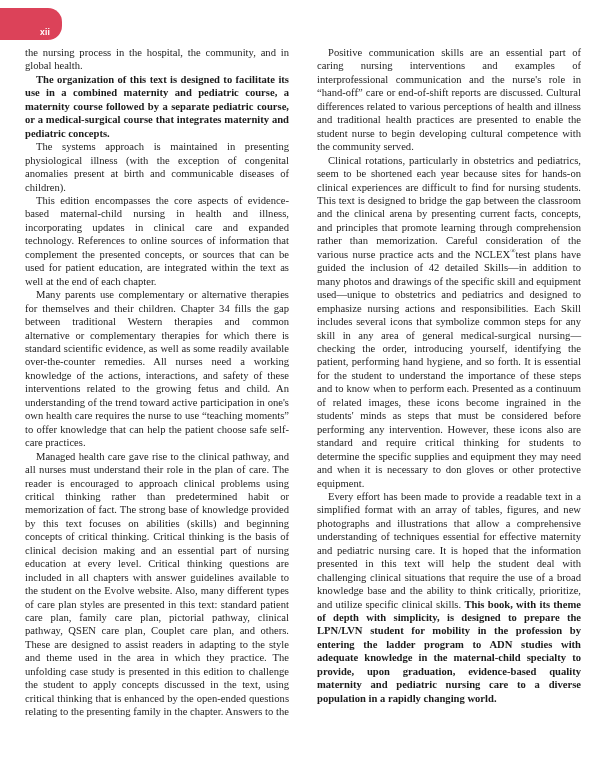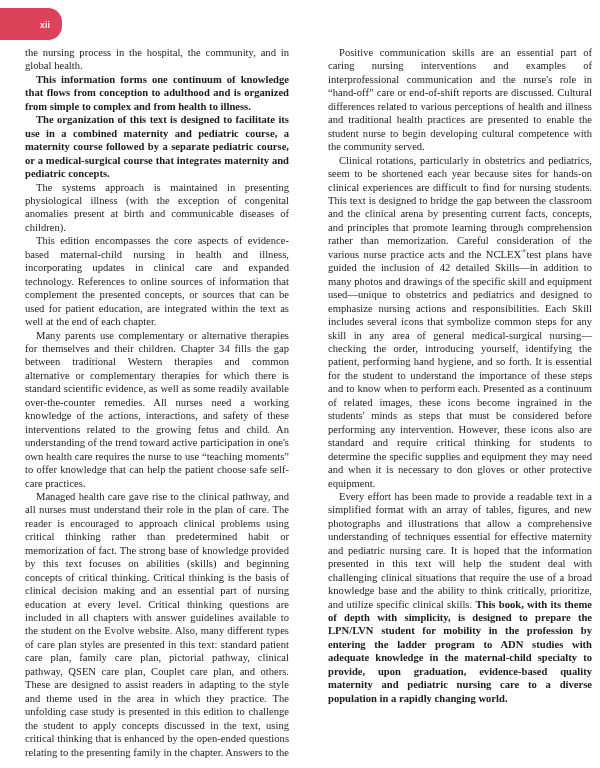--- a/index.html
+++ b/index.html
@@ -34,21 +34,21 @@
     top: 0;
     width: 92px;
     height: 32px;
     background: #dc4259;
     border-top-right-radius: 14px;
     border-bottom-right-radius: 14px;
   }
   .folio-number {
     position: absolute;
     left: 40px;
-    top: 1px;
+    top: 8px;
     height: 32px;
     line-height: 32px;
     color: #ffffff;
     font-family: "Liberation Sans", sans-serif;
     font-weight: bold;
     font-size: 8.5px;
     letter-spacing: 0.2px;
   }
   .head-title {
     position: absolute;
@@ -63,21 +63,21 @@
   }
 
   
   .columns {
     position: absolute;
     top: 46px;
     left: 25px;
     width: 550px;
     height: 714px;
     display: flex;
-    gap: 39px;
+    gap: 28px;
   }
   .col {
     width: 264px;
     flex: 0 0 264px;
   }
   p.para {
     margin: 0;
     font-size: 10.6px;
     line-height: 13.45px;
     text-align: justify;
@@ -103,21 +103,20 @@
 <div class="page">
 
   <div class="running-head">
     <div class="folio-tab"></div>
     <div class="folio-number">xii</div>
   </div>
 
   <div class="columns">
     <div class="col" id="col-left">
         <p class="para">the nursing process in the hospital, the community, and in global health.</p>
-        <p class="para indent"><b>This information forms one continuum of knowledge that flows from conception to adulthood and is organized from simple to complex and from health to illness.</b></p>
         <p class="para indent"><b>The organization of this text is designed to facilitate its use in a combined maternity and pediatric course, a maternity course followed by a separate pediatric course, or a medical-surgical course that integrates maternity and pediatric concepts.</b></p>
         <p class="para indent">The systems approach is maintained in presenting physiological illness (with the exception of congenital anomalies present at birth and communicable diseases of children).</p>
         <p class="para indent">This edition encompasses the core aspects of evidence-based maternal-child nursing in health and illness, incorporating updates in clinical care and expanded technology. References to online sources of information that complement the presented concepts, or sources that can be used for patient education, are integrated within the text as well at the end of each chapter.</p>
         <p class="para indent">Many parents use complementary or alternative therapies for themselves and their children. Chapter 34 fills the gap between traditional Western therapies and common alternative or complementary therapies for which there is standard scientific evidence, as well as some readily available over-the-counter remedies. All nurses need a working knowledge of the actions, interactions, and safety of these interventions related to the growing fetus and child. An understanding of the trend toward active participation in one's own health care requires the nurse to use “teaching moments” to offer knowledge that can help the patient choose safe self-care practices.</p>
         <p class="para indent">Managed health care gave rise to the clinical pathway, and all nurses must understand their role in the plan of care. The reader is encouraged to approach clinical problems using critical thinking rather than predetermined habit or memorization of fact. The strong base of knowledge provided by this text focuses on abilities (skills) and beginning concepts of critical thinking. Critical thinking is the basis of clinical decision making and an essential part of nursing education at every level. Critical thinking questions are included in all chapters with answer guidelines available to the student on the Evolve website. Also, many different types of care plan styles are presented in this text: standard patient care plan, family care plan, pictorial pathway, clinical pathway, QSEN care plan, Couplet care plan, and others. These are designed to assist readers in adapting to the style and theme used in the area in which they practice. The unfolding case study is presented in this edition to challenge the student to apply concepts discussed in the text, using critical thinking that is enhanced by the open-ended questions relating to the presenting family in the chapter. Answers to the</p>
       </div>
     <div class="col" id="col-right">
         <p class="para indent">Positive communication skills are an essential part of caring nursing interventions and examples of interprofessional communication and the nurse's role in “hand-off” care or end-of-shift reports are discussed. Cultural differences related to various perceptions of health and illness and traditional health practices are presented to enable the student nurse to begin developing cultural competence with the community served.</p>
         <p class="para indent"><span>Clinical rotations, particularly in obstetrics and pediatrics, seem to be shortened each year because sites for hands-on clinical experiences are difficult to find for nursing students. This text is designed to bridge the gap between the classroom and the clinical arena by presenting current facts, concepts, and principles that promote learning through comprehension rather than memorization. Careful consideration of the various nurse practice acts and the NCLEX</span><span class="reg">®</span><span>test plans have guided the inclusion of 42 detailed Skills—in addition to many photos and drawings of the specific skill and equipment used—unique to obstetrics and pediatrics and designed to emphasize nursing actions and responsibilities. Each Skill includes several icons that symbolize common steps for any skill in any area of general medical-surgical nursing—checking the order, introducing yourself, identifying the patient, performing hand hygiene, and so forth. It is essential for the student to understand the importance of these steps and to know when to perform each. Presented as a continuum of related images, these icons become ingrained in the students' minds as steps that must be considered before performing any intervention. However, these icons also are standard and require critical thinking for students to determine the specific supplies and equipment they may need and when it is necessary to don gloves or other protective equipment.</span></p>
         <p class="para indent"><span>Every effort has been made to provide a readable text in a simplified format with an array of tables, figures, and new photographs and illustrations that allow a comprehensive understanding of techniques essential for effective maternity and pediatric nursing care. It is hoped that the information presented in this text will help the student deal with challenging clinical situations that require the use of a broad knowledge base and the ability to think critically, prioritize, and utilize specific clinical skills. </span><b>This book, with its theme of depth with simplicity, is designed to prepare the LPN/LVN student for mobility in the profession by entering the ladder program to ADN studies with adequate knowledge in the maternal-child specialty to provide, upon graduation, evidence-based quality maternity and pediatric nursing care to a diverse population in a rapidly changing world.</b></p>

